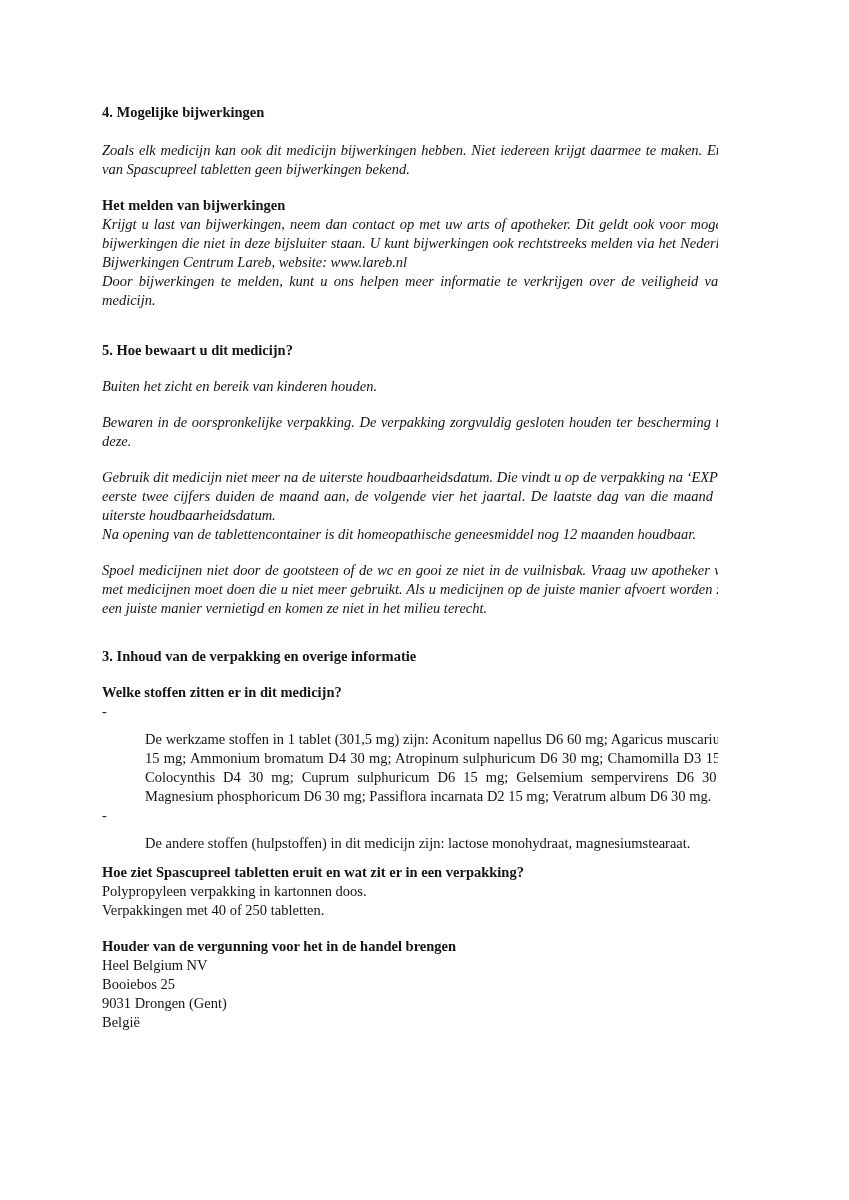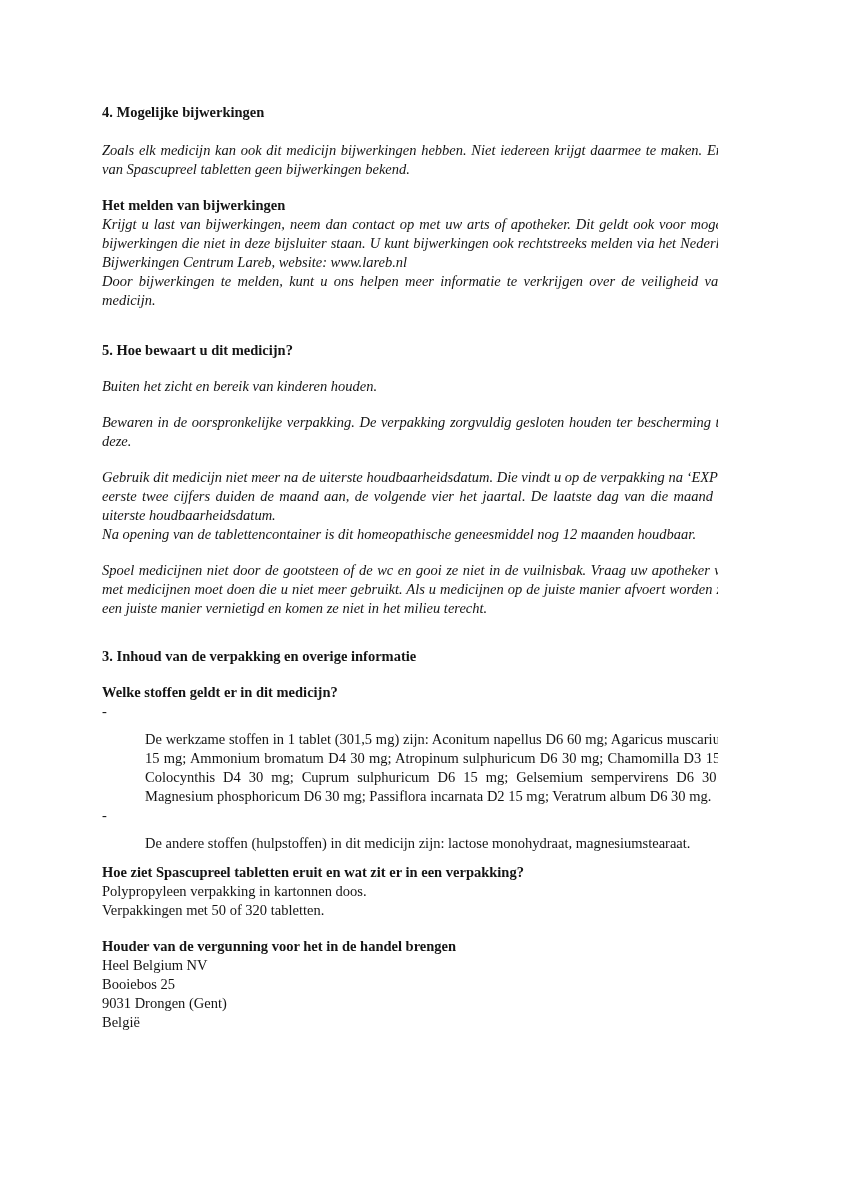--- a/index.html
+++ b/index.html
@@ -57,35 +57,35 @@
     <div class="sp17"></div>
     <p class="just">Gebruik dit medicijn niet meer na de uiterste houdbaarheidsdatum. Die vindt u op de verpakking na ‘EXP’. De eerste twee cijfers duiden de maand aan, de volgende vier het jaartal. De laatste dag van die maand is de uiterste houdbaarheidsdatum.</p>
     <p class="just">Na opening van de tablettencontainer is dit homeopathische geneesmiddel nog 12 maanden houdbaar.</p>
     <div class="sp17"></div>
     <p class="just">Spoel medicijnen niet door de gootsteen of de wc en gooi ze niet in de vuilnisbak. Vraag uw apotheker wat u met medicijnen moet doen die u niet meer gebruikt. Als u medicijnen op de juiste manier afvoert worden ze op een juiste manier vernietigd en komen ze niet in het milieu terecht.</p>
 
     <div class="sp29"></div>
 
     <p class="bold">3. Inhoud van de verpakking en overige informatie</p>
     <div class="sp17"></div>
-    <p class="bold">Welke stoffen geldt er in dit medicijn?</p>
+    <p class="bold">Welke stoffen zitten er in dit medicijn?</p>
 
     <div class="li">
       <span class="marker">-</span>
       <span class="litext">De werkzame stoffen in 1 tablet (301,5 mg) zijn: Aconitum napellus D6 60 mg; Agaricus muscarius D4 15 mg; Ammonium bromatum D4 30 mg; Atropinum sulphuricum D6 30 mg; Chamomilla D3 15 mg; Colocynthis D4 30 mg; Cuprum sulphuricum D6 15 mg; Gelsemium sempervirens D6 30 mg; Magnesium phosphoricum D6 30 mg; Passiflora incarnata D2 15 mg; Veratrum album D6 30 mg.</span>
     </div>
     <div class="li">
       <span class="marker">-</span>
       <span class="litext">De andere stoffen (hulpstoffen) in dit medicijn zijn: lactose monohydraat, magnesiumstearaat.</span>
     </div>
 
     <div class="sp10"></div>
     <p class="bold">Hoe ziet Spascupreel tabletten eruit en wat zit er in een verpakking?</p>
     <p>Polypropyleen verpakking in kartonnen doos.</p>
-    <p>Verpakkingen met 50 of 320 tabletten.</p>
+    <p>Verpakkingen met 40 of 250 tabletten.</p>
 
     <div class="sp17"></div>
     <p class="bold">Houder van de vergunning voor het in de handel brengen</p>
     <p>Heel Belgium NV</p>
     <p>Booiebos 25</p>
     <p>9031 Drongen (Gent)</p>
     <p>België</p>
 
   </div>
 </div>

